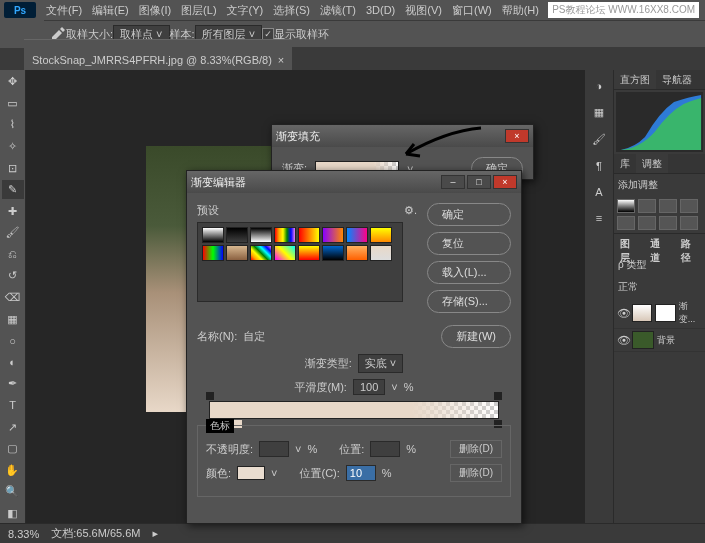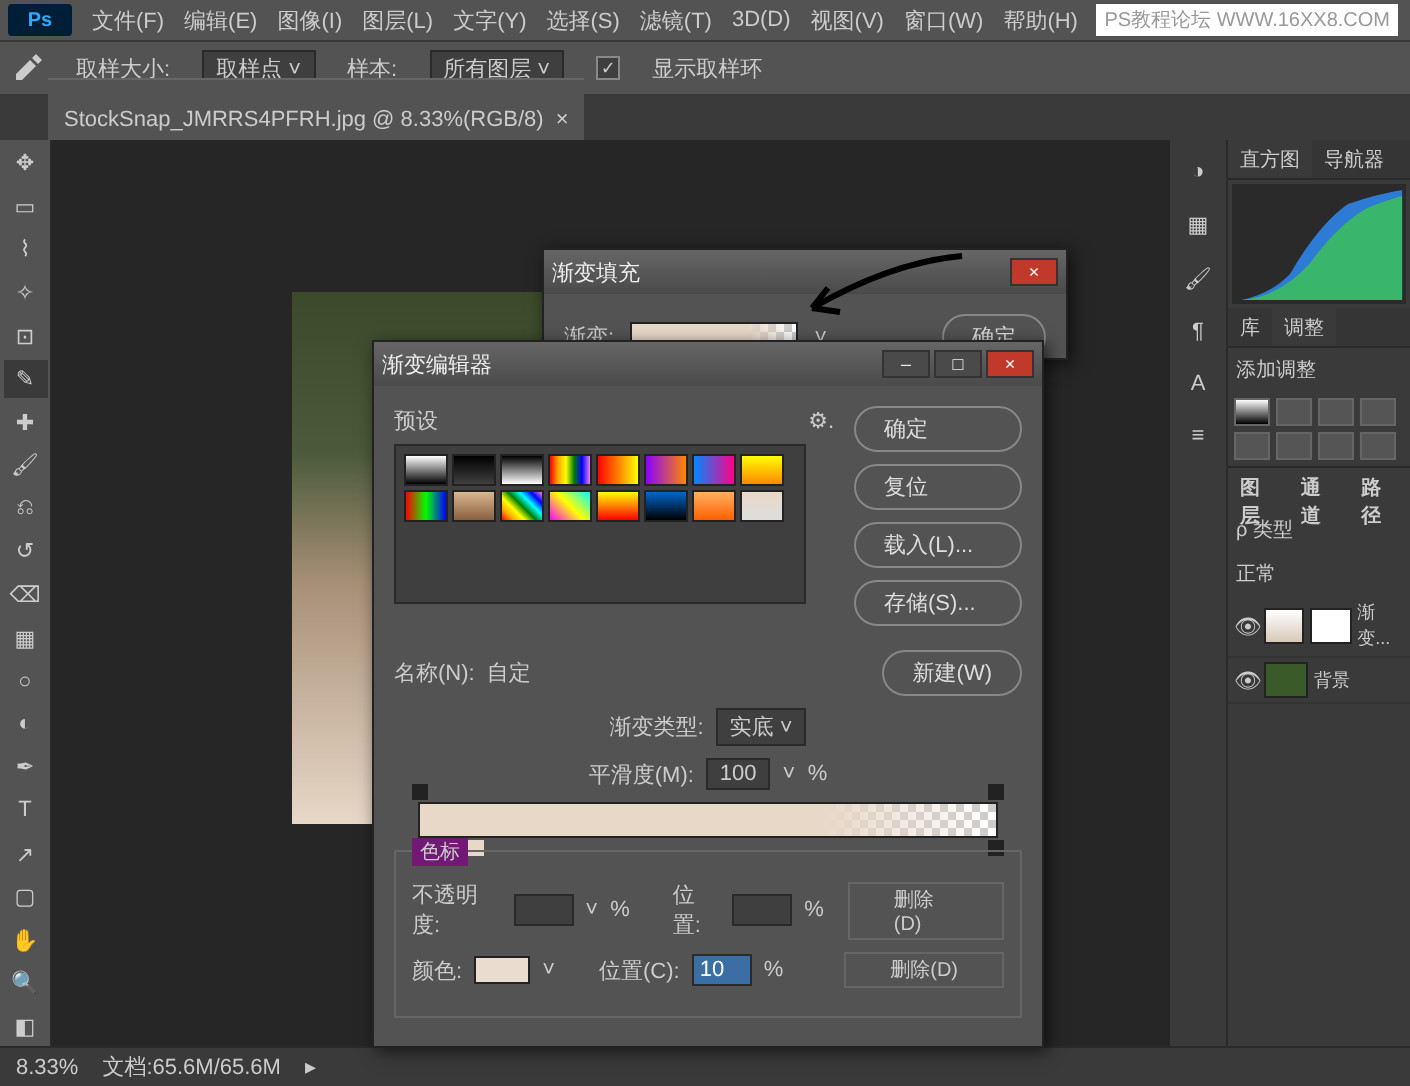--- a/index.html
+++ b/index.html
@@ -1,21 +1,21 @@
 <!DOCTYPE html>
 <html><head>
 <meta charset="utf-8">
 <style>
 * { margin: 0; padding: 0; box-sizing: border-box; font-family: "Microsoft YaHei", Arial, sans-serif; font-size: 11px; }
 body { background: #535353; color: #ccc; width: 705px; height: 543px; overflow: hidden; position: relative; }
 .topbar { height: 20px; background: #535353; display: flex; align-items: center; padding: 0 4px; gap: 10px; }
 .ps-logo { width: 32px; height: 16px; background: #001e36; color: #31a8ff; display: flex; align-items: center; justify-content: center; font-weight: bold; font-size: 10px; border-radius: 2px; }
 .menu-item { cursor: pointer; }
 .watermark { position: absolute; top: 2px; right: 6px; color: #999; font-size: 10px; background: #fff; padding: 1px 4px; }
-.options-bar { height: 28px; background: #535353; border-top: 1px solid #3a3a3a; border-bottom: 1px solid #3a3a3a; display: flex; align-items: center; padding: 0 6px; gap: 16px; }
+.options-bar { height: 28px; background: #535353; border-top: 1px solid #3a3a3a; border-bottom: 1px solid #3a3a3a; display: flex; align-items: center; padding: 0 6px; gap: 0; margin-left: 44px; }
 .eyedrop-ico { width: 16px; height: 16px; }
 .checkbox { width: 12px; height: 12px; border: 1px solid #888; display: inline-flex; align-items: center; justify-content: center; background: #3f3f3f; }
 .checkbox.checked::after { content: "✓"; color: #ccc; font-size: 9px; }
 .tab-bar { height: 22px; background: #3a3a3a; display: flex; align-items: center; padding-left: 24px; }
 .doc-tab { background: #535353; padding: 14px 8px; border-top: 1px solid #666; font-size: 10px; display: flex; align-items: center; gap: 6px; }
 .main { display: flex; height: calc(543px - 70px - 20px); }
 .tools { width: 26px; background: #535353; border-right: 1px solid #2a2a2a; display: flex; flex-direction: column; align-items: center; padding-top: 2px; gap: 2px; }
 .tool { width: 22px; height: 20px; display: flex; align-items: center; justify-content: center; color: #ccc; cursor: pointer; }
 .tool.active { background: #3a3a3a; }
 .canvas-area { flex: 1; background: #262626; position: relative; overflow: hidden; }
@@ -50,23 +50,23 @@
 .grad-preview { width: 84px; height: 16px; background: linear-gradient(to right, #e8d8c8 0%, #e8d8c8 70%, transparent 100%); border: 1px solid #222; background-image: linear-gradient(to right, #e8d8c8 0%, #e8d8c8 70%, rgba(232,216,200,0) 100%), repeating-conic-gradient(#ccc 0 25%, #fff 0 50%); background-size: 100% 100%, 8px 8px;}
 .arrow-annot { position: absolute; left: 396px; top: 126px; pointer-events: none; }
 .presets { border: 1px solid #2a2a2a; background: #3f3f3f; padding: 4px; display: flex; flex-wrap: wrap; gap: 2px; width: 206px; height: 80px; align-content: flex-start;}
 .preset { width: 22px; height: 16px; border: 1px solid #222; }
 .field-row { display: flex; align-items: center; gap: 6px; margin: 6px 0; }
 .txt-in { background: #3f3f3f; border: 1px solid #2a2a2a; color: #ddd; padding: 1px 3px; width: 40px; font-size: 11px; }
 .txt-in.sel { background: #3a6ea5; color: #fff; }
 .grad-bar { height: 18px; background-image: linear-gradient(to right, #e8d8c8 0%, #e8d8c8 70%, rgba(232,216,200,0) 100%), repeating-conic-gradient(#ccc 0 25%, #fff 0 50%); background-size: 100% 100%, 8px 8px; border: 1px solid #222; position: relative; margin: 6px 12px; }
 .stop-top, .stop-bot { position: absolute; width: 8px; height: 8px; background: #222; }
 .fieldset { border: 1px solid #666; margin: 6px 0; padding: 8px; position: relative; }
-.fieldset-lbl { position: absolute; top: -7px; left: 8px; background: #701a75; padding: 0 4px; font-size: 10px; }
+.fieldset-lbl { position: absolute; top: -7px; left: 8px; background: #000000; padding: 0 4px; font-size: 10px; }
 .color-swatch { width: 28px; height: 14px; background: #eaddd0; border: 1px solid #222; }
-.small-btn { border: 1px solid #666; padding: 1px 22px; background: #535353; color: #ccc; font-size: 10px; }
+.small-btn { border: 1px solid #666; padding: 1px 8px; background: #535353; color: #ccc; font-size: 10px; }
 .combo { background: #3f3f3f; border: 1px solid #2a2a2a; color: #ccc; padding: 1px 6px; font-size: 11px; }
 </style>
 </head>
 <body>
 
 <div class="topbar">
   <div class="ps-logo">Ps</div>
   <span class="menu-item">文件(F)</span>
   <span class="menu-item">编辑(E)</span>
   <span class="menu-item">图像(I)</span>

